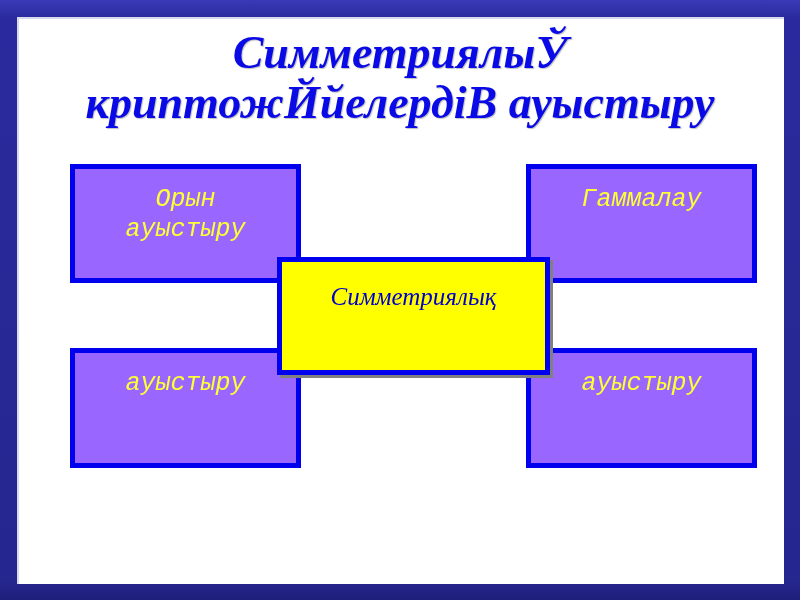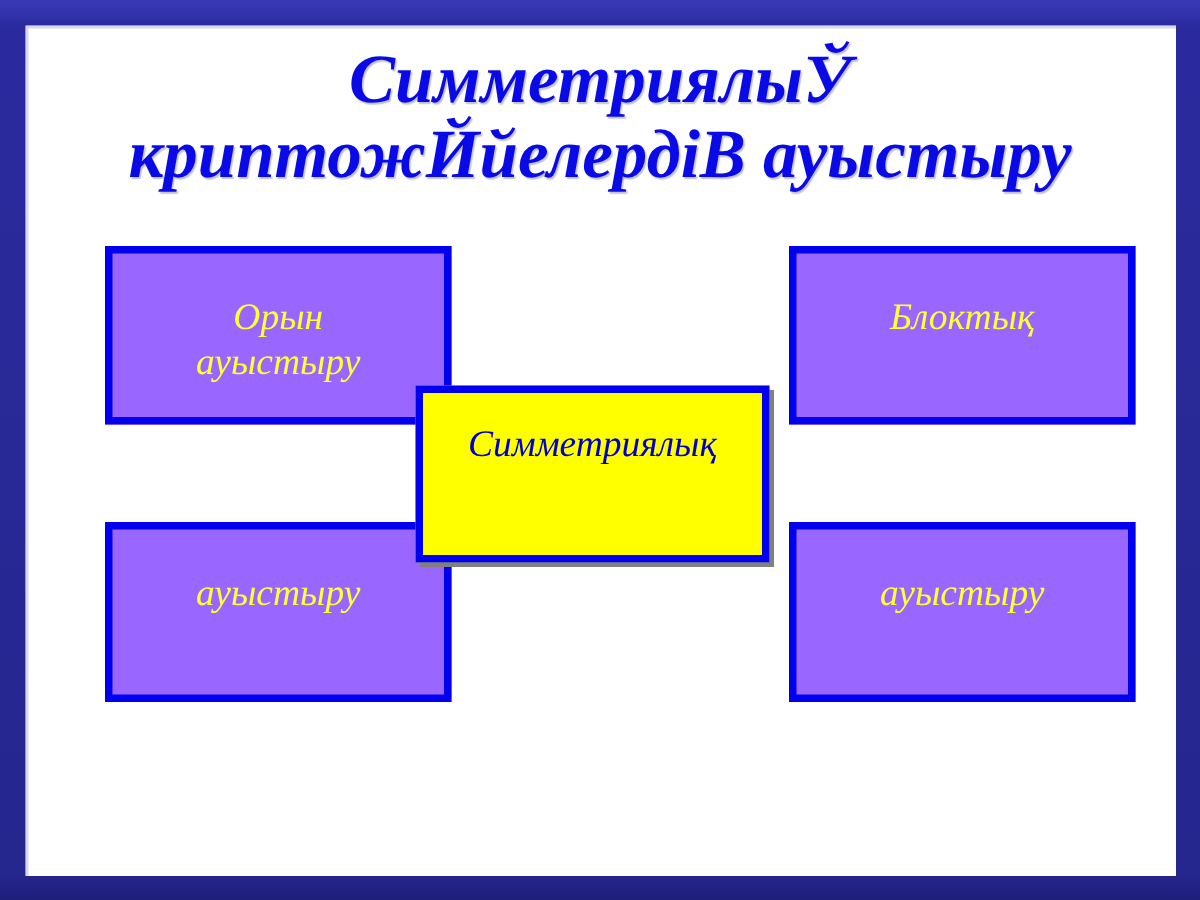--- a/index.html
+++ b/index.html
@@ -23,26 +23,27 @@
       font-weight: bold; font-style: italic;
       font-size: 46px; line-height: 50px;
       text-shadow: 1px 1px 1px rgba(0,0,0,0.25);
     }
     .title div { white-space: nowrap; }
     .box {
       position: absolute; box-sizing: border-box;
       background: #9966ff; border: 5px solid #0000ee;
       color: #ffff33; font-style: italic;
       font-size: 25px; line-height: 30px; text-align: center;
-      padding-top: 28px;
+      padding-top: 16px;
+      font-family: Liberation Mono, monospace;
     }
     .box span { display: block; }
     .center-box {
       position: absolute; box-sizing: border-box;
-      left: 277px; top: 257px; width: 236px; height: 118px;
+      left: 277px; top: 257px; width: 273px; height: 118px;
       background: #ffff00; border: 5px solid #0000ee;
       color: #0000cc; font-style: italic;
       font-size: 25px; line-height: 30px; text-align: center;
       padding-top: 20px;
       box-shadow: 3px 3px 0 #808080;
     }
     .center-box span { display: block; }
   </style>
 </head>
 <body>
@@ -54,21 +55,21 @@
   <div>СимметриялыЎ</div>
   <div>криптожЙйелердіВ ауыстыру</div>
 </div>
 
 <div class="box" style="left:70px; top:164px; width:231px; height:119px;">
   <span>Орын</span>
   <span>ауыстыру</span>
 </div>
 
 <div class="box" style="left:526px; top:164px; width:231px; height:119px;">
-  <span>Блоктық</span>
+  <span>Гаммалау</span>
 </div>
 
 <div class="box" style="left:70px; top:348px; width:231px; height:120px;">
   <span>ауыстыру</span>
 </div>
 
 <div class="box" style="left:526px; top:348px; width:231px; height:120px;">
   <span>ауыстыру</span>
 </div>
 

